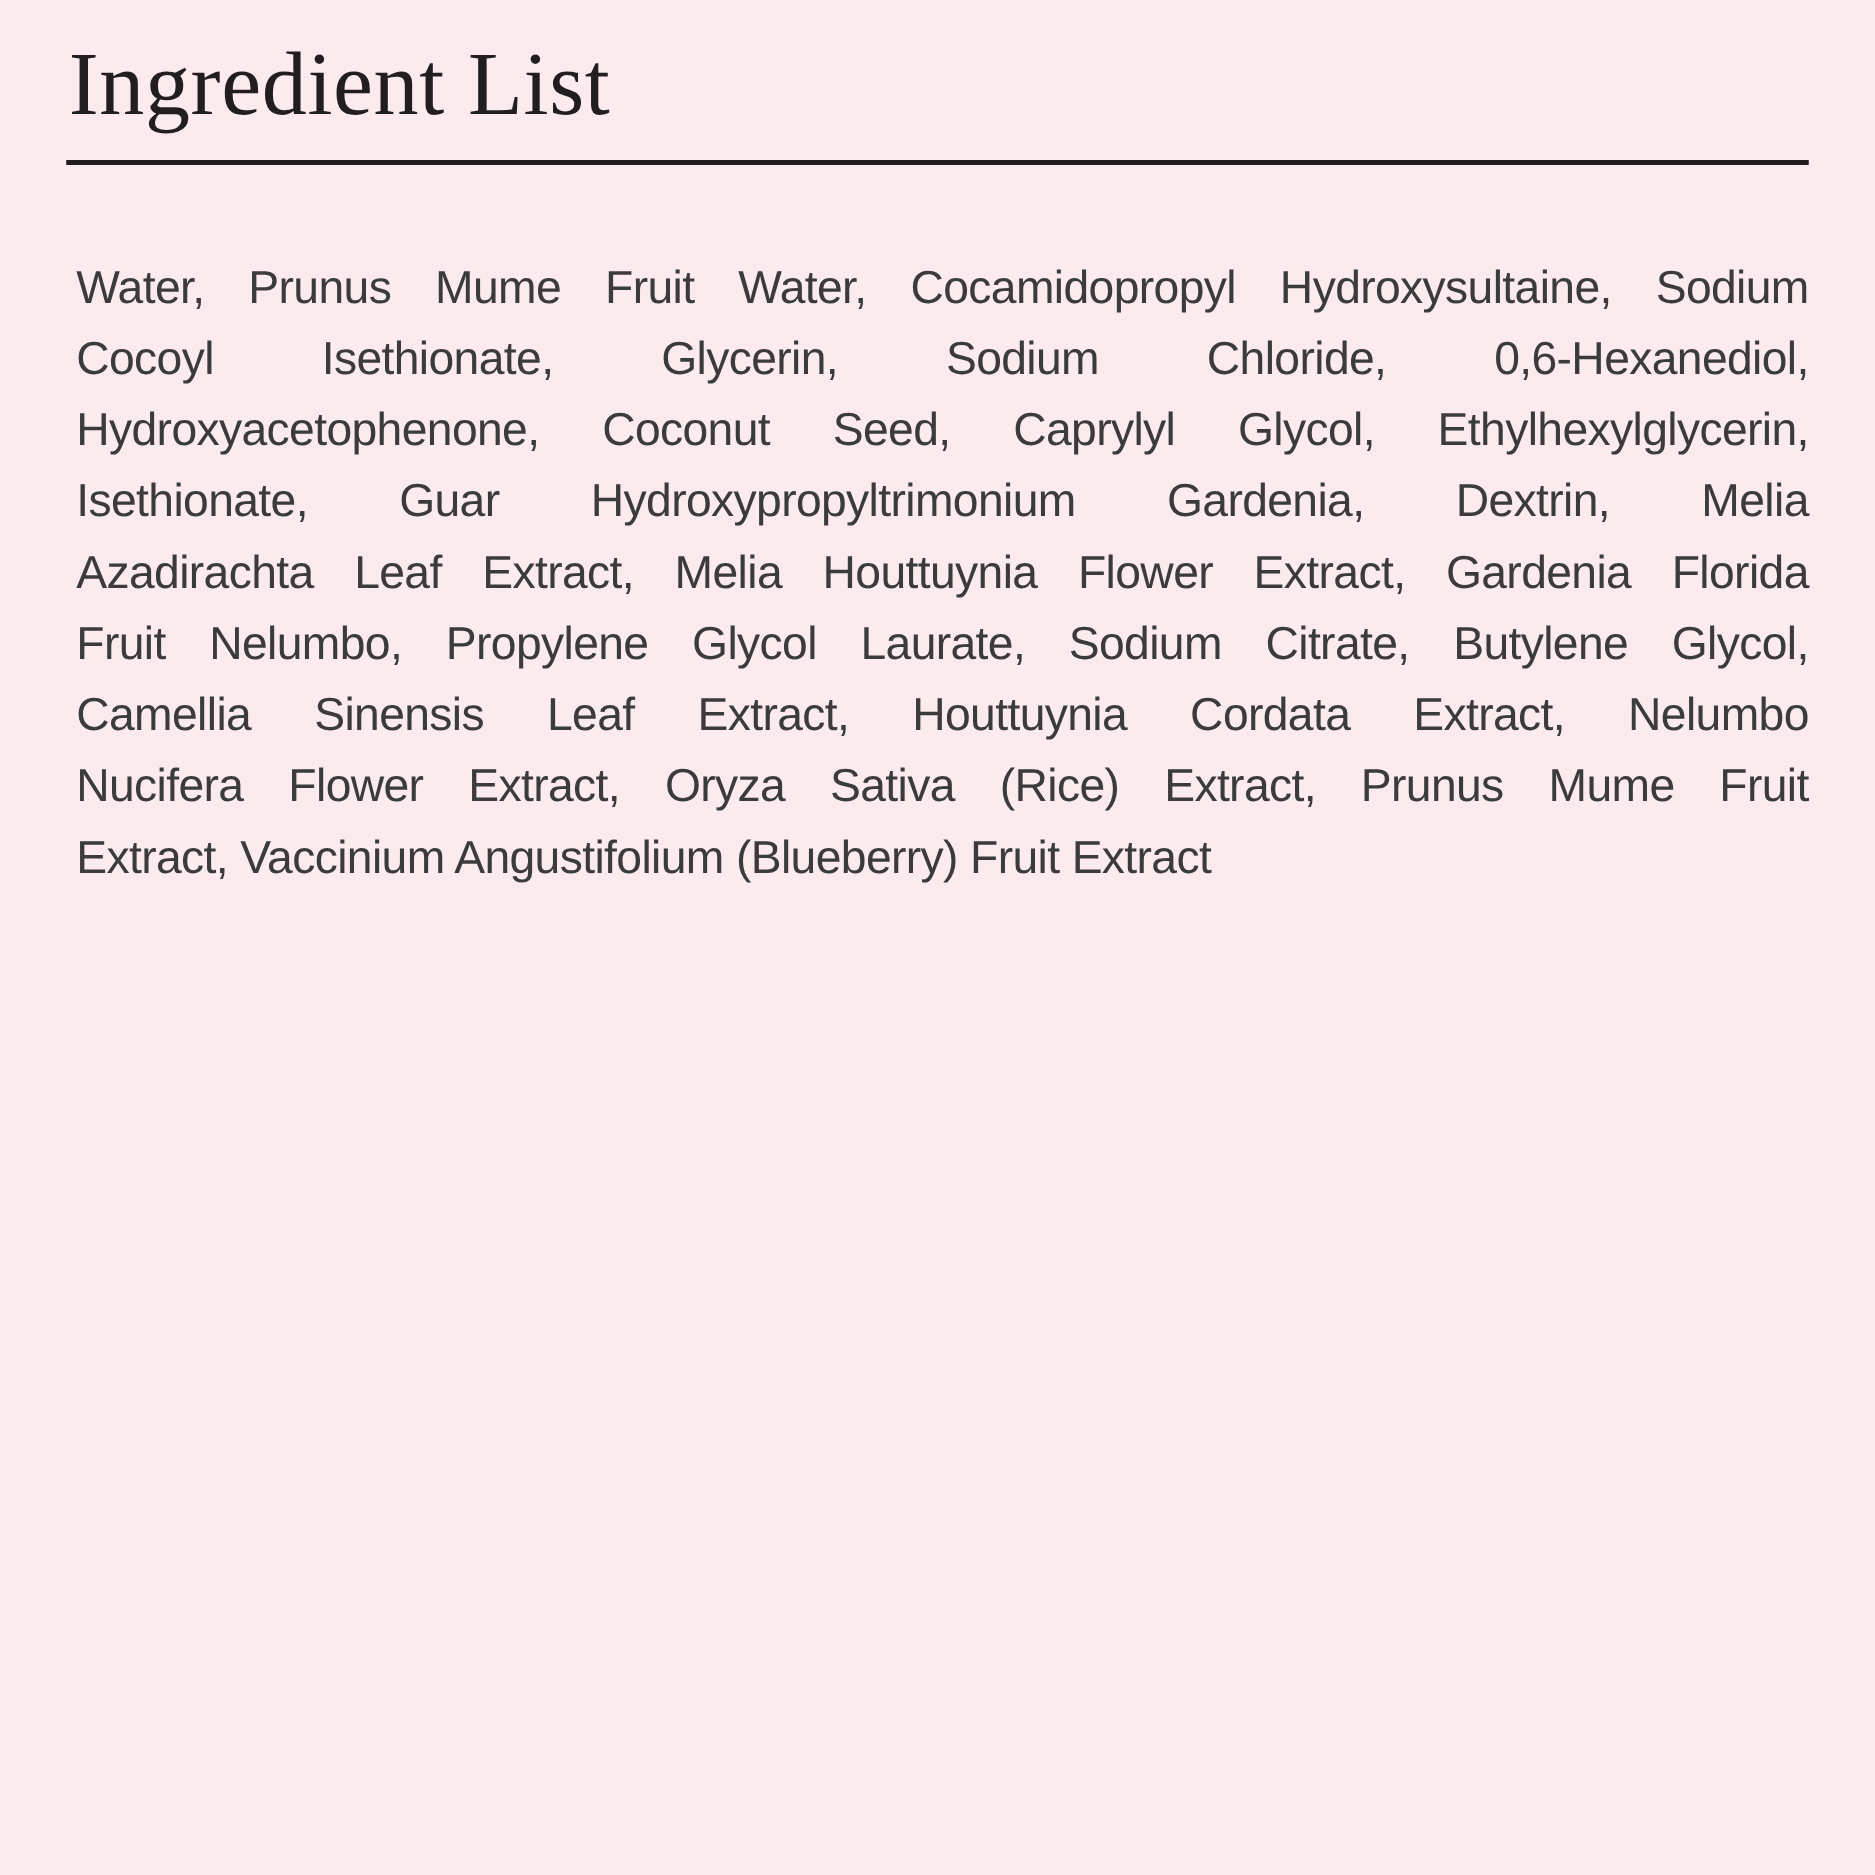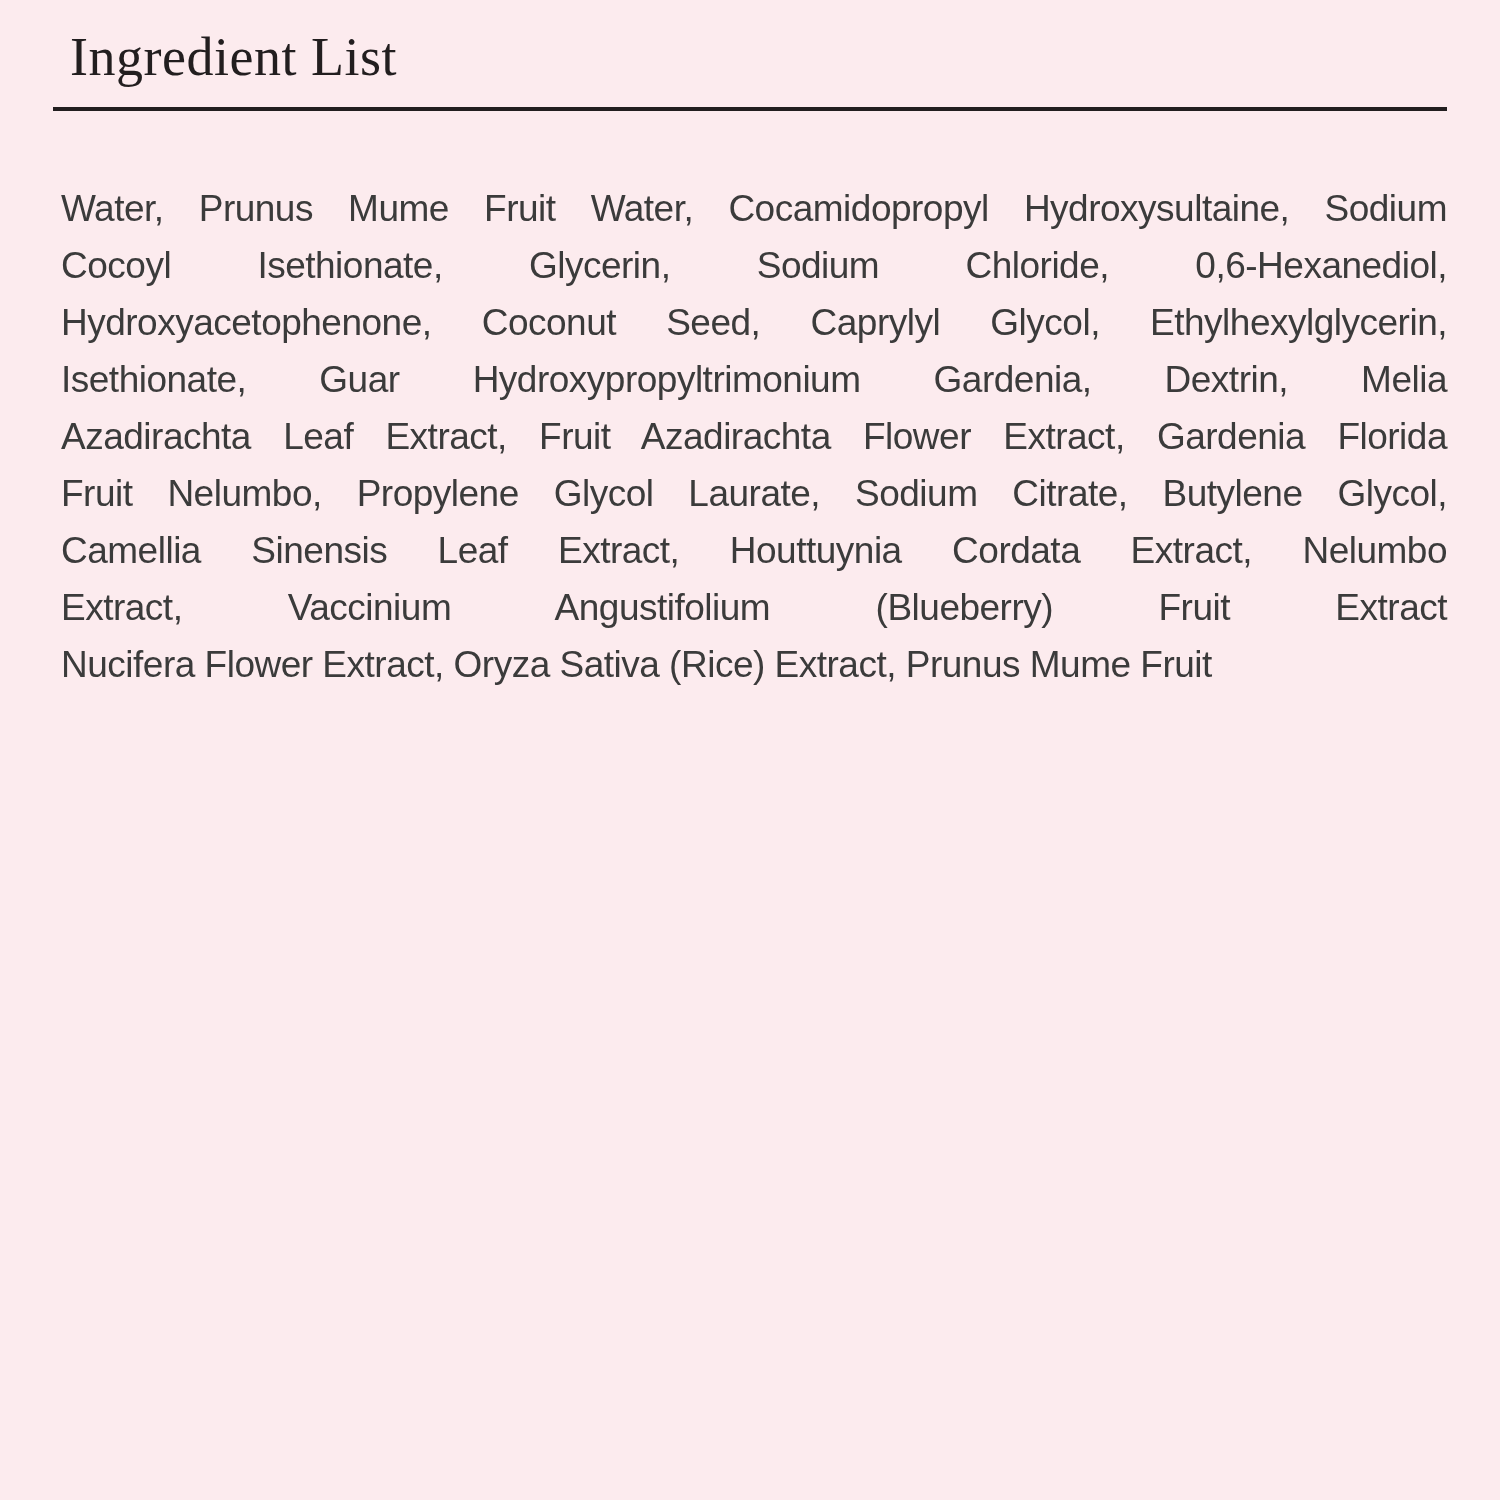--- a/index.html
+++ b/index.html
@@ -18,24 +18,24 @@
     background: var(--background-color);
     font-family: "Liberation Sans", sans-serif;
   }
   .page {
     width: 1500px;
     height: 1500px;
     padding: 0 53px;
   }
   .page-title {
     margin-top: 26px;
-    margin-left: 17px;
+    margin-left: 2px;
     font-family: "Liberation Serif", "DejaVu Serif", serif;
     font-weight: 400;
-    font-size: 54px;
+    font-size: 72px;
     line-height: 1.15;
     letter-spacing: 0.5px;
     color: var(--title-color);
   }
   .title-divider {
     margin-top: 19px;
     height: 4px;
     background: var(--divider-color);
   }
   .ingredients {
@@ -64,19 +64,19 @@
 
 <div class="page">
   <h1 class="page-title">Ingredient List</h1>
   <div class="title-divider"></div>
   <div class="ingredients">
 
   <div class="ingredient-line">Water, Prunus Mume Fruit Water, Cocamidopropyl Hydroxysultaine, Sodium</div>
       <div class="ingredient-line">Cocoyl Isethionate, Glycerin, Sodium Chloride, 0,6-Hexanediol,</div>
       <div class="ingredient-line">Hydroxyacetophenone, Coconut Seed, Caprylyl Glycol, Ethylhexylglycerin,</div>
       <div class="ingredient-line">Isethionate, Guar Hydroxypropyltrimonium Gardenia, Dextrin, Melia</div>
-      <div class="ingredient-line">Azadirachta Leaf Extract, Fruit Azadirachta Flower Extract, Gardenia Florida</div>
+      <div class="ingredient-line">Azadirachta Leaf Extract, Melia Houttuynia Flower Extract, Gardenia Florida</div>
       <div class="ingredient-line">Fruit Nelumbo, Propylene Glycol Laurate, Sodium Citrate, Butylene Glycol,</div>
       <div class="ingredient-line">Camellia Sinensis Leaf Extract, Houttuynia Cordata Extract, Nelumbo</div>
+      <div class="ingredient-line">Nucifera Flower Extract, Oryza Sativa (Rice) Extract, Prunus Mume Fruit</div>
       <div class="ingredient-line">Extract, Vaccinium Angustifolium (Blueberry) Fruit Extract</div>
-      <div class="ingredient-line">Nucifera Flower Extract, Oryza Sativa (Rice) Extract, Prunus Mume Fruit</div>
     </div>
 </div>
 
 </body></html>

